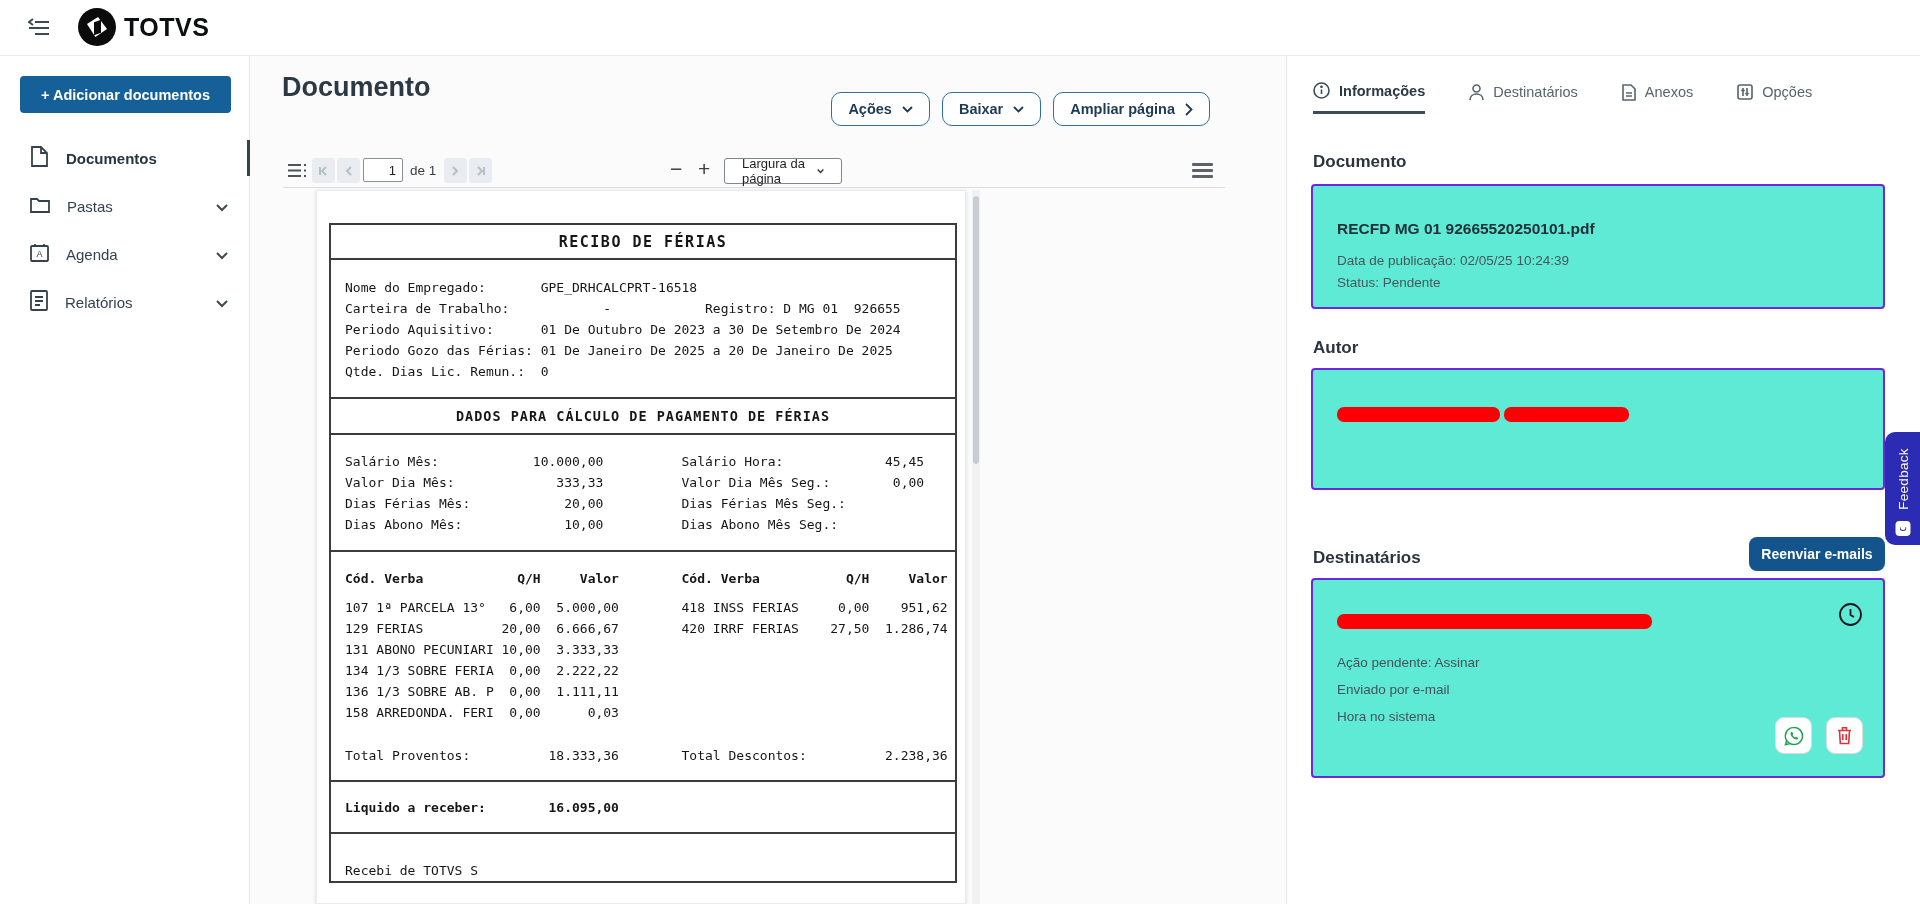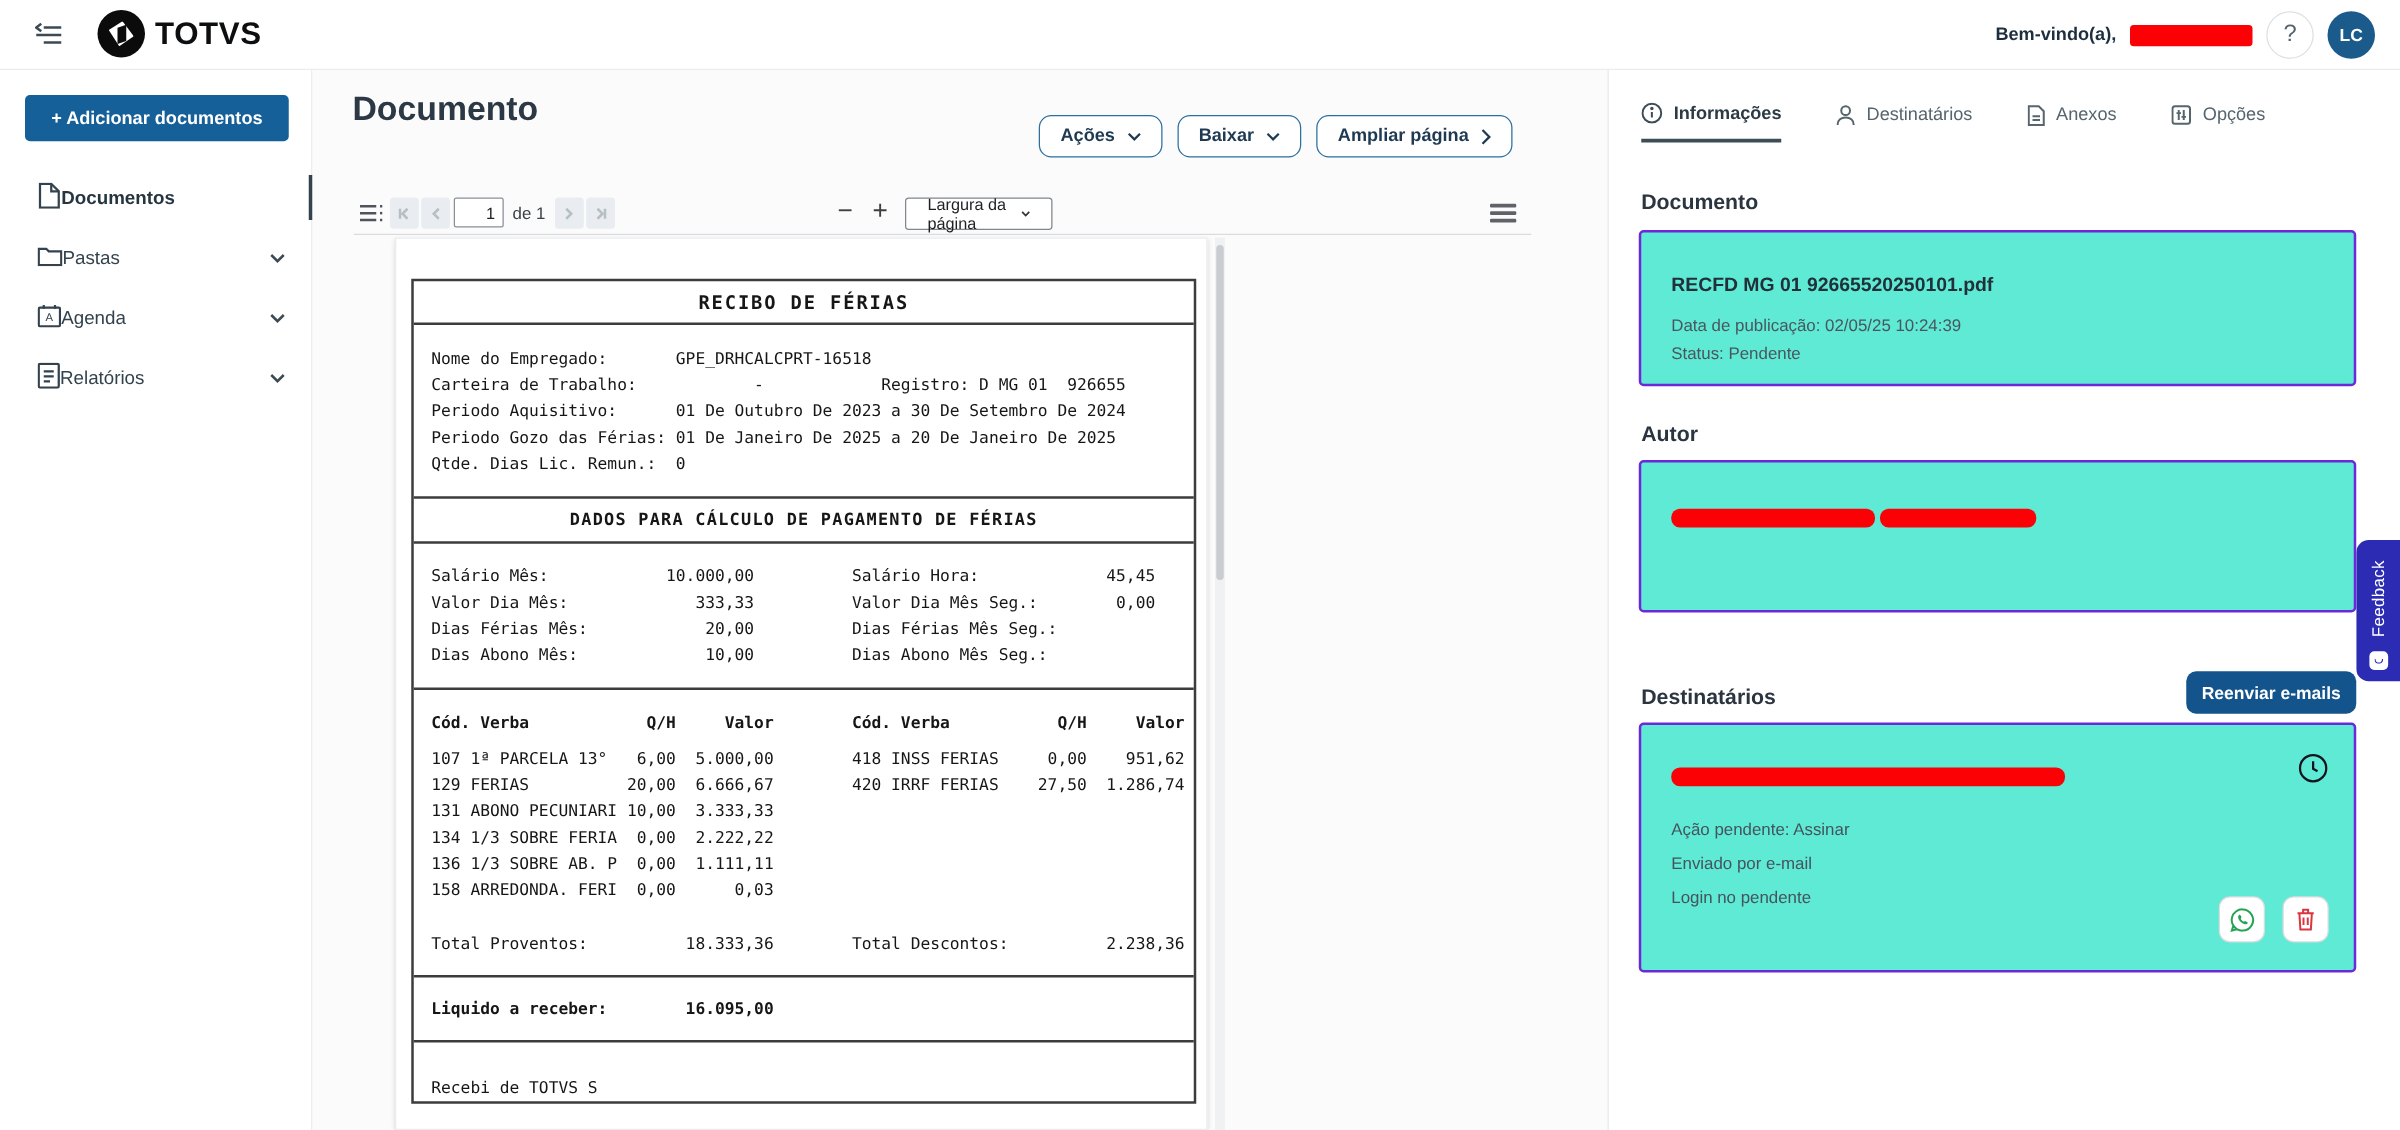--- a/index.html
+++ b/index.html
@@ -27,21 +27,21 @@
     font-weight:700; display:flex; align-items:center; justify-content:center; cursor:pointer; }
 
   
   .sidebar { position:absolute; top:56px; left:0; width:250px; height:848px; background:#fff;
     border-right:1px solid #e6e8ea; }
   .add-doc-btn { position:absolute; left:20px; top:20px; width:211px; height:37px; background:#16609a;
     color:#fff; border:none; border-radius:4px; font-size:14.5px; font-weight:600; cursor:pointer;
     font-family:inherit; }
   .nav { position:absolute; top:78px; left:0; width:250px; }
   .nav-item { position:relative; height:48px; display:flex; align-items:center; padding-left:30px;
-    cursor:pointer; color:#33434e; font-size:15px; }
+    gap:17px; cursor:pointer; color:#33434e; font-size:15px; }
   .nav-item.active { font-weight:700; color:#263641; }
   .nav-item.active::after { content:""; position:absolute; right:0; top:6px; width:3px; height:36px;
     background:#33424c; }
   .nav-item .chev { position:absolute; right:22px; }
 
   
   .main { position:absolute; top:56px; left:250px; width:1036px; height:848px; background:#fbfbfc; }
   .page-title { position:absolute; left:32px; top:16px; font-size:27px; font-weight:800; color:#2c3944; }
   .action-bar { position:absolute; top:36px; right:76px; display:flex; gap:12px; }
   .obtn { height:34px; background:#fff; border:1px solid #2d6f9f; border-radius:10px; color:#1e3a52;
@@ -135,26 +135,20 @@
         </g>
       </svg>
   </span>
   <div class="brand">
     <span class="brand-mark">
         <span></span>
         <i></i>
       </span>
     <span class="brand-name">TOTVS</span>
   </div>
-  <div class="top-right">
-    <span class="welcome">Bem-vindo(a),</span>
-    <span class="redact r-top"></span>
-    <button class="help-btn">?</button>
-    <div class="avatar">LC</div>
-  </div>
 </header>
 
 <nav class="sidebar">
   <button class="add-doc-btn">+ Adicionar documentos</button>
   <div class="nav">
     <div class="nav-item active">
       <span>
         <svg width="19" height="21" viewBox="0 0 19 21" fill="none" stroke="#33424c" stroke-width="1.8">
           <path d="M2 1h9l6 6v13H2z"></path>
             <path d="M11 1v6h6"></path>
@@ -380,21 +374,21 @@
     <span class="clock">
       <svg width="25" height="25" viewBox="0 0 25 25" fill="none" stroke="#14141e" stroke-width="1.8">
         <circle cx="12.5" cy="12.5" r="10.5"></circle>
           <path d="M12.5 7v6l3.5 2"></path>
         </svg>
     </span>
     <div class="redact r-mid" style="width:315px;margin-top:14px;"></div>
     <div class="dest-lines">
       <div>Ação pendente: Assinar</div>
       <div>Enviado por e-mail</div>
-      <div>Login no pendente</div>
+      <div>Hora no sistema</div>
     </div>
     <div class="icon-btns">
       <button class="sq-btn">
         <svg width="20" height="20" viewBox="0 0 20 20" fill="none">
           <path d="M10 1.5a8.5 8.5 0 1 1-7.3 12.9L1.5 18.5l4.2-1.1A8.5 8.5 0 0 1 10 1.5z" stroke="#23a455" stroke-width="1.6"></path>
           <path d="M7 6.2c.6-.6 1.2-.4 1.5.2l.6 1.2c.2.5-.2 1-.5 1.3.5 1.1 1.4 2 2.5 2.5.3-.3.8-.7 1.3-.5l1.2.6c.6.3.8.9.2 1.5-2.7 2.3-9.1-4.1-6.8-6.8z" fill="#23a455"></path>
           </svg>
       </button>
       <button class="sq-btn">
         <svg width="17" height="19" viewBox="0 0 17 19" fill="none" stroke="#d9363e" stroke-width="1.6">

